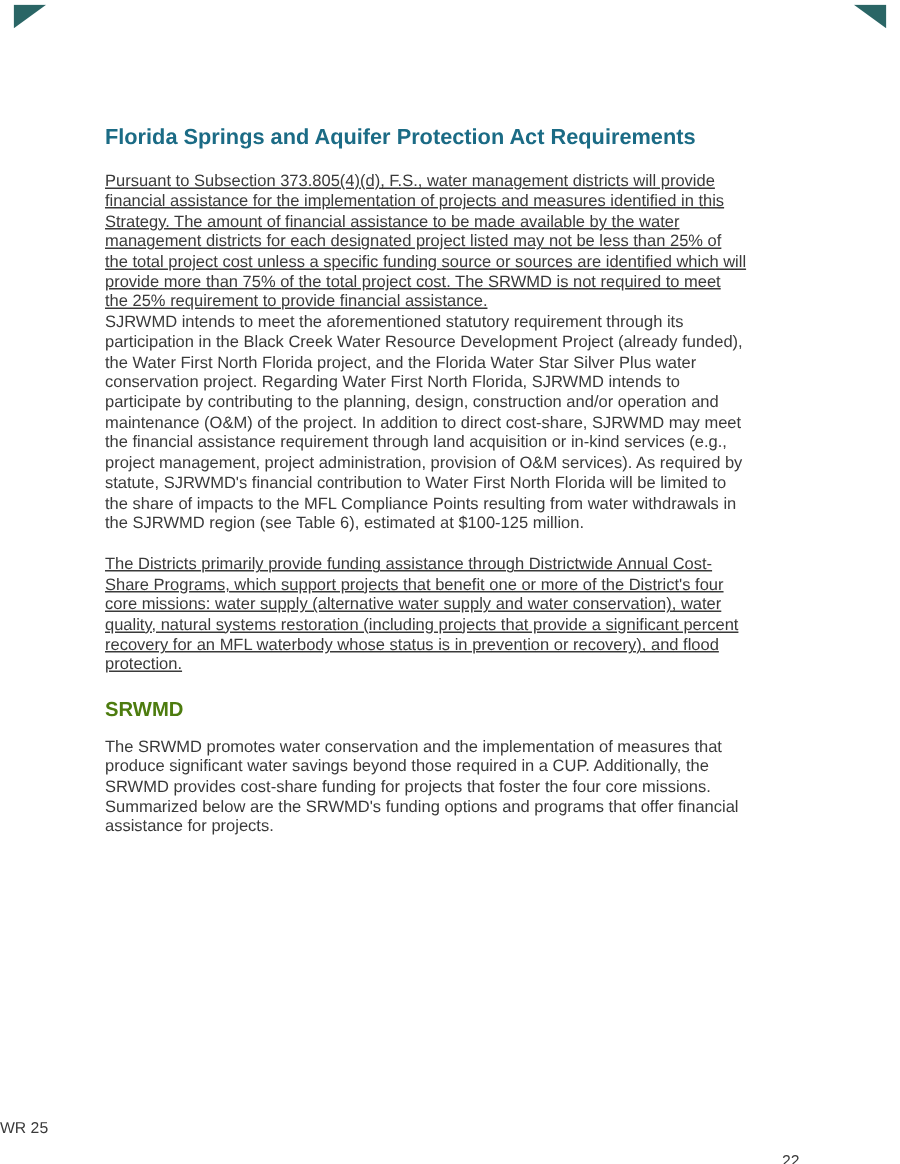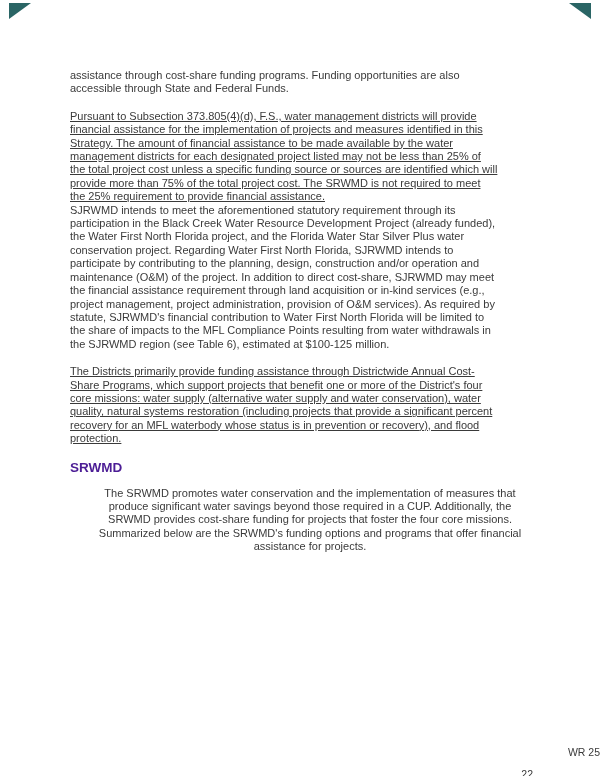--- a/index.html
+++ b/index.html
@@ -47,57 +47,56 @@
     color:var(--heading-color);
     font-size:14.5px;
     line-height:18px;
     font-weight:bold;
   }
   .h1-springs{margin-top:14px;}
   .para-after-h{margin-top:14px;text-decoration:underline;}
   .para-gap{}
   .h1-district{margin-top:24px;}
   h2.h-sub{
-    color:#4c1d95;
+    color:#4d7c0f;
     font-size:13.5px;
     line-height:16px;
     font-weight:bold;
     margin-top:14px;
   }
-  .para-after-sub{margin-top:11px;text-align:center;}
+  .para-after-sub{margin-top:11px;}
   .page-number{
     position:absolute;
     top:768px;
     right:67px;
     font-size:10.5px;
     line-height:12px;
   }
   .footer-code{
     position:absolute;
     top:746px;
     left:0;
     right:0;
-    text-align:right;
+    text-align:left;
     font-size:10.5px;
     line-height:12px;
   }
 </style>
 </head>
 <body>
 
 <div class="page">
 
   <div class="corner corner-left"></div>
   <div class="corner corner-right"></div>
 
   <div class="content">
 
-    <p class="body">assistance through cost-share funding programs. Funding opportunities are also
-accessible through State and Federal Funds.</p>
 
+    <h1 class="h-teal h1-springs">Florida Springs and Aquifer Protection Act Requirements</h1>
 
     <p class="body para-after-h">Pursuant to Subsection 373.805(4)(d), F.S., water management districts will provide
 financial assistance for the implementation of projects and measures identified in this
 Strategy. The amount of financial assistance to be made available by the water
 management districts for each designated project listed may not be less than 25% of
 the total project cost unless a specific funding source or sources are identified which will
 provide more than 75% of the total project cost. The SRWMD is not required to meet
 the 25% requirement to provide financial assistance.</p>
 
     <p class="body para-gap">SJRWMD intends to meet the aforementioned statutory requirement through its

